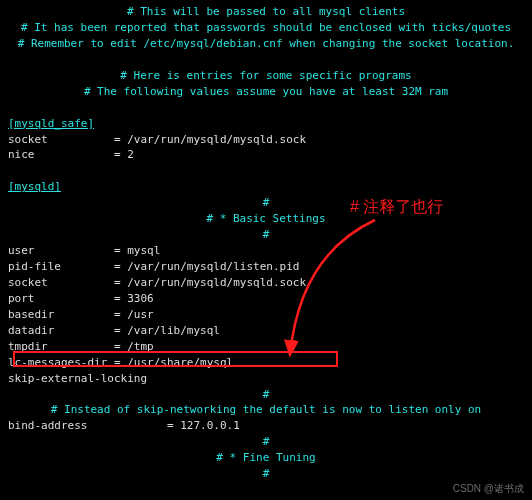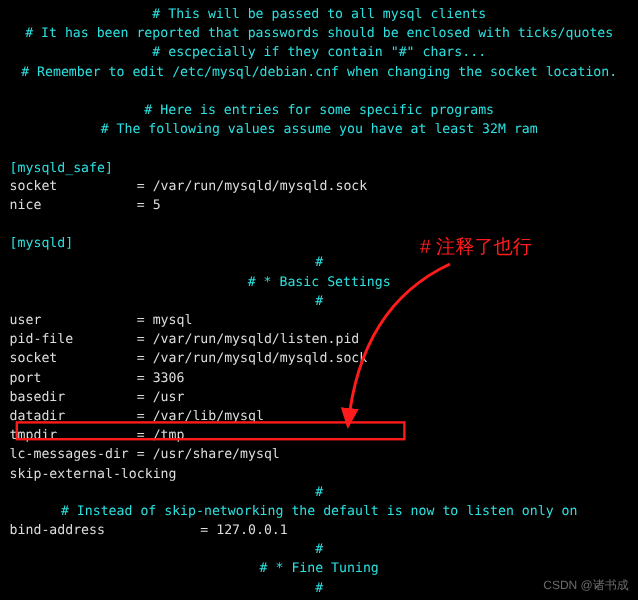--- a/index.html
+++ b/index.html
@@ -9,21 +9,21 @@
     font-size: 11px;
     line-height: 1.45;
     color: #ddd;
     width: 532px;
     height: 500px;
     padding: 4px 8px;
     position: relative;
     overflow: hidden;
   }
   .comment { color: #2ce0e0; text-align: center; }
-  .section { color: #2ce0e0; }
+  .section { color: #2ce0e0; text-decoration: underline; }
   .red-box {
     position: absolute;
     border: 2px solid #ff1b1b;
     left: 13px; top: 351px;
     width: 325px; height: 16px;
     pointer-events: none;
   }
   .annotation {
     position: absolute;
     color: #ff1b1b;
@@ -47,29 +47,28 @@
     margin-top: 15px;
   }
   .line { white-space: pre; }
 </style>
 </head>
 <body>
 
 <div>
 <div class="line comment"># This will be passed to all mysql clients</div>
 <div class="line comment"># It has been reported that passwords should be enclosed with ticks/quotes</div>
-<div class="line comment"># escpecially if they contain "#" chars...</div>
 <div class="line comment"># Remember to edit /etc/mysql/debian.cnf when changing the socket location.</div>
 <div class="line">&nbsp;</div>
 <div class="line comment"># Here is entries for some specific programs</div>
 <div class="line comment"># The following values assume you have at least 32M ram</div>
 <div class="line">&nbsp;</div>
 <div class="line section">[mysqld_safe]</div>
 <div class="line">socket          = /var/run/mysqld/mysqld.sock</div>
-<div class="line">nice            = 5</div>
+<div class="line">nice            = 2</div>
 <div class="line">&nbsp;</div>
 <div class="line section">[mysqld]</div>
 <div class="line comment">#</div>
 <div class="line comment"># * Basic Settings</div>
 <div class="line comment">#</div>
 <div class="line">user            = mysql</div>
 <div class="line">pid-file        = /var/run/mysqld/listen.pid</div>
 <div class="line">socket          = /var/run/mysqld/mysqld.sock</div>
 <div class="line">port            = 3306</div>
 <div class="line">basedir         = /usr</div>

